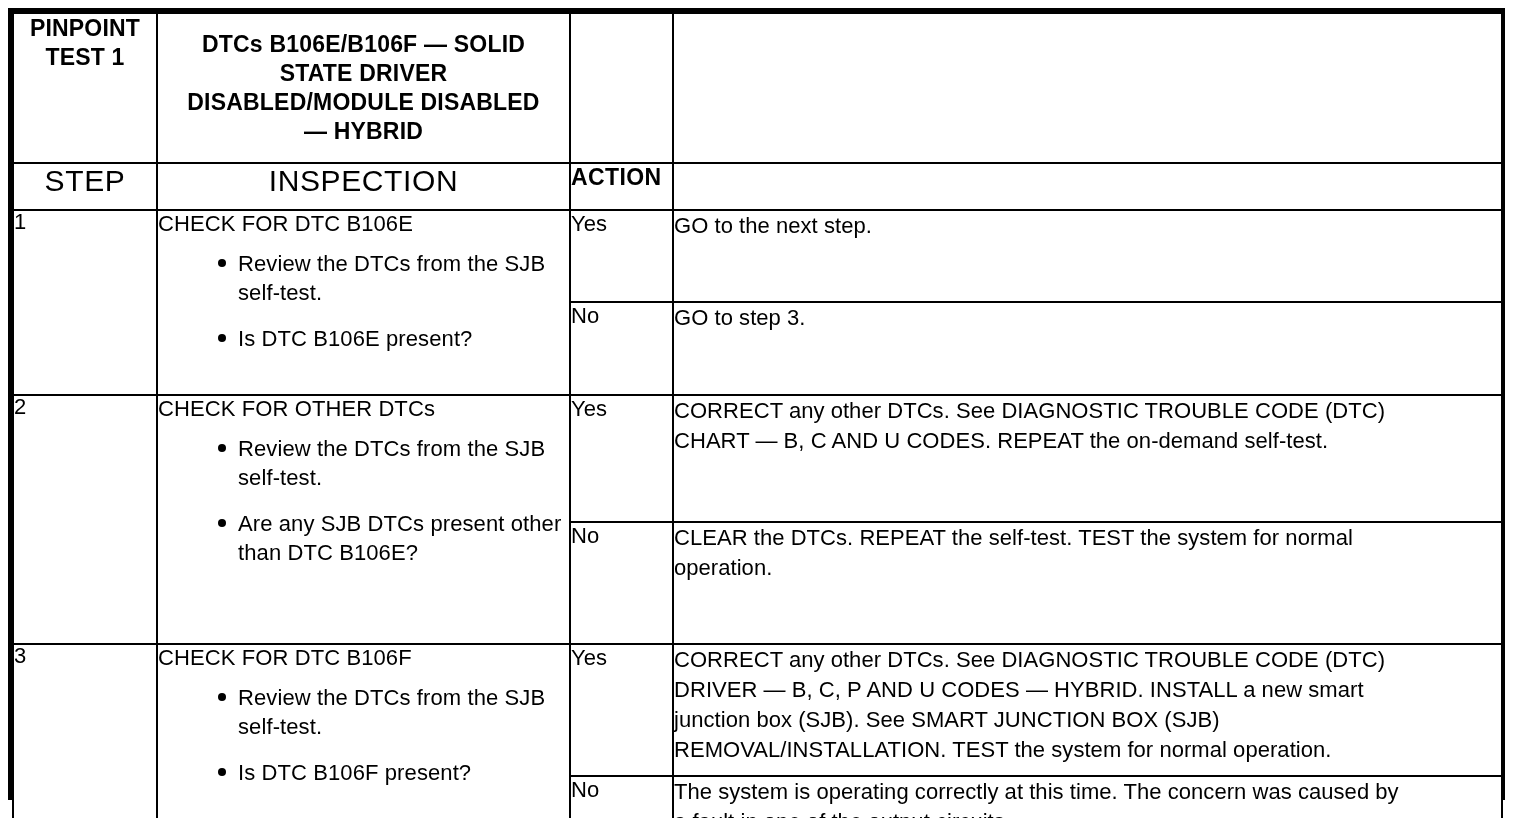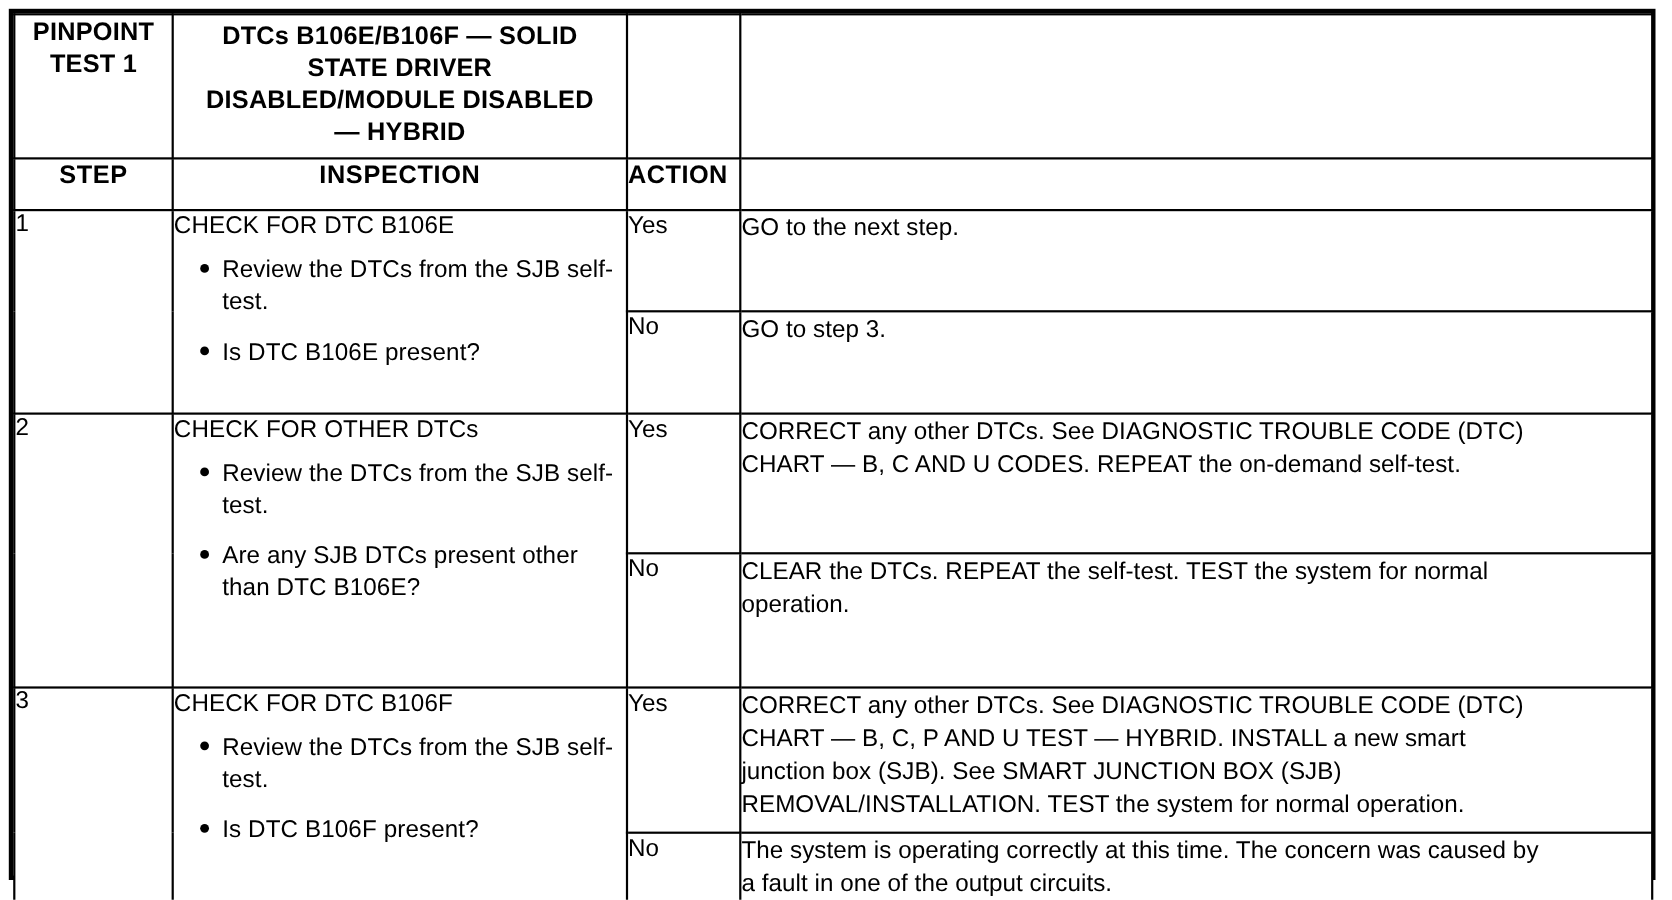--- a/index.html
+++ b/index.html
@@ -73,31 +73,31 @@
     line-height: 1.26;
     letter-spacing: 0.2px;
     padding: 0 6px;
   }
 
   .title-main {
     font-size: 23px;
     font-weight: bold;
     line-height: 1.26;
     letter-spacing: 0.2px;
-    padding: 4px 14px;
+    padding: 16px 14px;
   }
 
   
   .hdr-row td {
     height: 45px;
   }
 
   .hdr-text {
-    font-size: 23px;
-    font-weight: bold;
+    font-size: 30px;
+    font-weight: normal;
     letter-spacing: 0.6px;
     text-align: center;
     vertical-align: middle;
   }
 
   .hdr-action {
     font-size: 23px;
     font-weight: bold;
     letter-spacing: 0.4px;
     text-align: left;
@@ -131,20 +131,21 @@
     padding: 0;
   }
 
   ul.insp-list li {
     position: relative;
     font-size: 22px;
     line-height: 1.32;
     letter-spacing: 0.1px;
     padding-left: 44px;
     margin-top: 17px;
+    margin-left: 36px;
   }
 
   ul.insp-list li:first-child {
     margin-top: 12px;
   }
 
   ul.insp-list li .bullet {
     position: absolute;
     left: 24px;
     top: 10px;
@@ -297,21 +298,21 @@
               </li>
               <li class="bold">
                 <span class="bullet"></span>
                 <span>Is DTC B106F present?</span>
               </li>
             </ul>
           </td>
           <td class="yn-cell">Yes</td>
           <td class="act-cell">
             <span class="line">CORRECT any other DTCs. See DIAGNOSTIC TROUBLE CODE (DTC)</span>
-            <span class="line">CHART — B, C, P AND U TEST — HYBRID. INSTALL a new smart</span>
+            <span class="line">DRIVER — B, C, P AND U CODES — HYBRID. INSTALL a new smart</span>
             <span class="line">junction box (SJB). See SMART JUNCTION BOX (SJB)</span>
             <span class="line">REMOVAL/INSTALLATION. TEST the system for normal operation.</span>
           </td>
         </tr>
         <tr class="r3b">
           <td class="yn-cell">No</td>
           <td class="act-cell">
             <span class="line">The system is operating correctly at this time. The concern was caused by</span>
             <span class="line">a fault in one of the output circuits.</span>
           </td>

